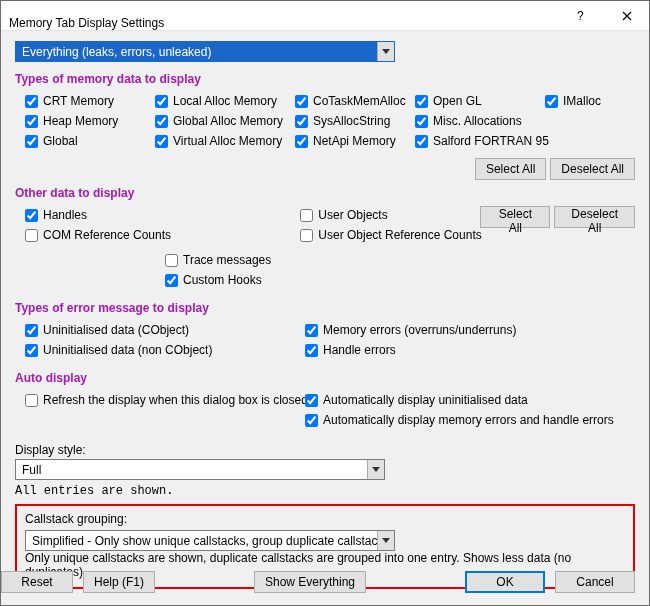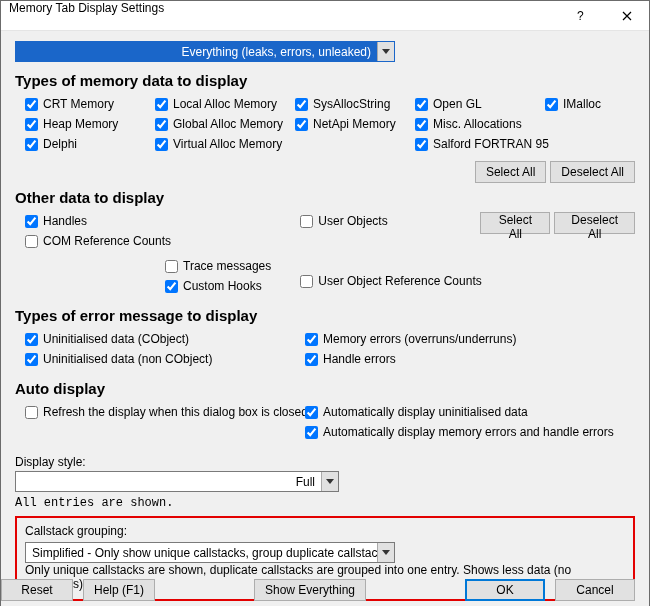--- a/index.html
+++ b/index.html
@@ -7,28 +7,28 @@
   body {
     font-family: "Segoe UI", Tahoma, Arial, sans-serif;
     font-size: 12px;
     background: #fff;
     width: 650px;
     height: 606px;
     overflow: hidden;
     color: #000;
   }
   .window { width:650px; height:606px; border:1px solid #6b6b6b; background:#fff; display:flex; flex-direction:column; }
-  .titlebar { height:30px; background:#fff; display:flex; align-items:flex-start; border-bottom:1px solid #e5e5e5; }
+  .titlebar { height:30px; background:#fff; display:flex; align-items:flex-end; border-bottom:1px solid #e5e5e5; }
   .titlebar .title { flex:1; padding-left:8px; font-size:12px; color:#000; }
   .titlebar .winbtn { width:45px; height:29px; display:flex; align-items:center; justify-content:center; color:#000; }
   .content { flex:1; padding:10px 14px 12px 14px; background:#f0f0f0; position:relative; }
-  .section-title { color:#000000; font-weight:bold; margin:6px 0 6px 0; font-size:15px; }
+  .section-title { color:#a21caf; font-weight:bold; margin:6px 0 6px 0; font-size:12px; }
   .combo { display:inline-flex; height:21px; background:#fff; border:1px solid #7a7a7a; align-items:center; }
   .combo.selected { background:#1a66c9; color:#fff; border-color:#1a66c9; }
-  .combo .combo-text { flex:1; padding:0 6px; white-space:nowrap; overflow:hidden;text-align:right; }
+  .combo .combo-text { flex:1; padding:0 6px; white-space:nowrap; overflow:hidden; }
   .combo .combo-btn { width:17px; height:100%; background:#e1e1e1; border-left:1px solid #aaa; display:flex; align-items:center; justify-content:center; }
   .combo .combo-btn svg { display:block; }
   .row { display:flex; flex-wrap:nowrap; }
   .col { display:flex; flex-direction:column; }
   .chk { display:flex; align-items:center; height:18px; margin-bottom:2px; white-space:nowrap; }
   .chk input { margin:0 5px 0 0; width:13px; height:13px; }
   .btn { height:22px; min-width:70px; padding:0 10px; background:#e1e1e1; border:1px solid #adadad; font-family:inherit; font-size:12px; }
   .btn.default { border:1px solid #0078d7; box-shadow:inset 0 0 0 1px #0078d7; }
   .btnrow { display:flex; gap:4px; justify-content:flex-end; margin-top:6px; }
   .redbox { border:2px solid #e30000; padding:6px 8px 8px 8px; margin-top:6px; }
@@ -75,38 +75,42 @@
         <label class="chk">
             <input type="checkbox" checked="" style="">
             <span>CRT Memory</span>
           </label>
         <label class="chk">
             <input type="checkbox" checked="" style="">
             <span>Heap Memory</span>
           </label>
         <label class="chk">
             <input type="checkbox" checked="" style="">
-            <span>Delphi</span>
+            <span>Global</span>
           </label>
       </div>
       <div class="col" style="width:140px;">
         <label class="chk">
             <input type="checkbox" checked="" style="">
             <span>Local Alloc Memory</span>
           </label>
         <label class="chk">
             <input type="checkbox" checked="" style="">
             <span>Global Alloc Memory</span>
           </label>
         <label class="chk">
             <input type="checkbox" checked="" style="">
             <span>Virtual Alloc Memory</span>
           </label>
       </div>
       <div class="col" style="width:120px;">
+        <label class="chk">
+            <input type="checkbox" checked="" style="">
+            <span>CoTaskMemAlloc</span>
+          </label>
         <label class="chk">
             <input type="checkbox" checked="" style="">
             <span>SysAllocString</span>
           </label>
         <label class="chk">
             <input type="checkbox" checked="" style="">
             <span>NetApi Memory</span>
           </label>
       </div>
       <div class="col" style="width:130px;">
@@ -151,21 +155,21 @@
       <div class="col" style="width:140px;margin-top:45px;">
         <label class="chk">
             <input type="checkbox" style="">
             <span>Trace messages</span>
           </label>
         <label class="chk">
             <input type="checkbox" checked="" style="">
             <span>Custom Hooks</span>
           </label>
       </div>
-      <div class="col" style="width:180px;gap:40px;">
+      <div class="col" style="width:180px;">
         <label class="chk">
             <input type="checkbox" style="">
             <span>User Objects</span>
           </label>
         <label class="chk">
             <input type="checkbox" style="">
             <span>User Object Reference Counts</span>
           </label>
       </div>
       <div style="flex:1;"></div>
@@ -218,21 +222,21 @@
           </label>
         <label class="chk">
             <input type="checkbox" checked="" style="">
             <span>Automatically display memory errors and handle errors</span>
           </label>
       </div>
     </div>
 
     
     <div class="plain mt4" style="margin-top:12px;">Display style:</div>
-    <div class="combo" style="width:324px; margin-top:2px;">
+    <div class="combo" style="width:370px; margin-top:2px;">
       <div class="combo-text">Full</div>
       <div class="combo-btn">
         <svg width="8" height="6">
             <path d="M0 0 L4 5 L8 0" fill="#333"></path>
           </svg>
       </div>
     </div>
     <div class="plain" style="margin-top:4px;font-family:Liberation Mono, monospace;">All entries are shown.</div>
 
     

